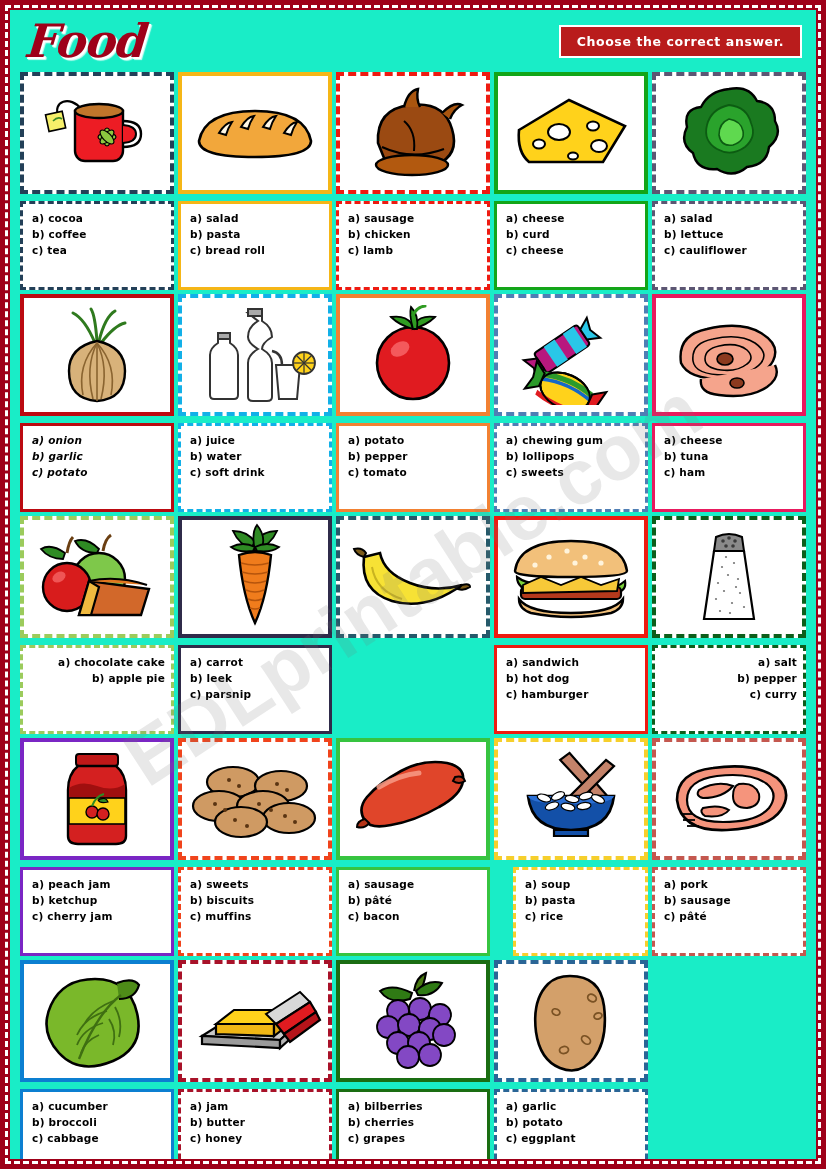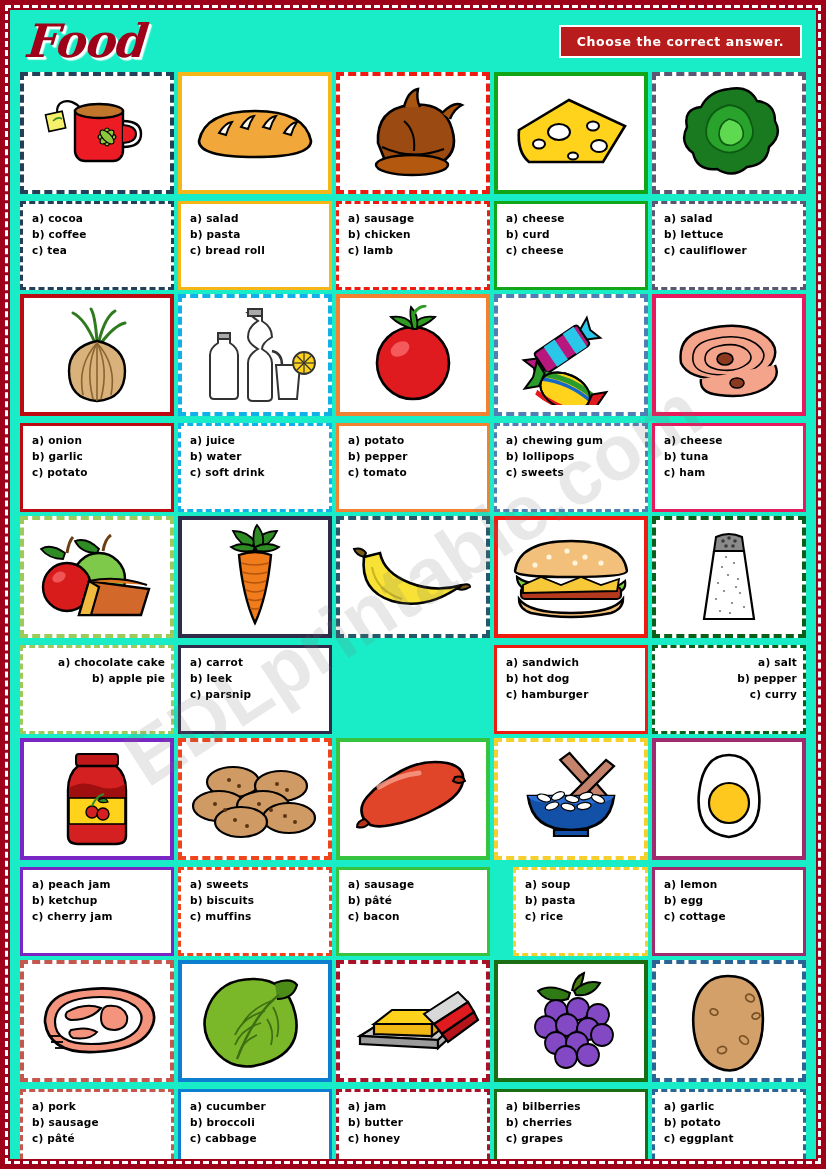--- a/index.html
+++ b/index.html
@@ -239,21 +239,21 @@
  <g stroke="#8a6430" stroke-width="1.6" fill="none">
   <path d="M52 40 q-12 24 -4 56"></path>
                   <path d="M52 40 q-20 22 -14 52"></path>
   <path d="M52 40 q12 24 4 56"></path>
                   <path d="M52 40 q20 22 14 52"></path>
   <path d="M52 40 v58"></path>
  </g>
               </svg>
             </span>
           </div>
-          <div class="opts" style="border: 3px solid rgb(187, 10, 17);">
+          <div class="opts" style="border: 3px solid rgb(187, 10, 17); font-style: italic;">
             <div class="opt">a) onion</div>
             <div class="opt">b) garlic</div>
             <div class="opt">c) potato</div>
           </div>
         </div>
         <div class="cell">
           <div class="pic" style="border: 4px dashed rgb(18, 176, 232);">
             <span>
               <svg width="126" height="104" viewBox="0 0 126 104">
  <g fill="#fff" stroke="#333" stroke-width="2">
@@ -577,35 +577,20 @@
               </svg>
             </span>
           </div>
           <div class="opts" style="border: 3px dashed rgb(246, 207, 44); margin-left: 19px;">
             <div class="opt">a) soup</div>
             <div class="opt">b) pasta</div>
             <div class="opt">c) rice</div>
           </div>
         </div>
         <div class="cell">
-          <div class="pic" style="border: 4px solid rgb(161, 42, 110);">
-            <span>
-              <svg width="96" height="104" viewBox="0 0 96 104">
- <path d="M48 8 q26 0 30 38 q4 40 -30 44 q-34 -4 -30 -44 q4 -38 30 -38 z" fill="#ffffff" stroke="#000" stroke-width="2.6"></path>
- <ellipse cx="48" cy="56" rx="20" ry="20" fill="#ffc81e" stroke="#000" stroke-width="2.2"></ellipse>
-              </svg>
-            </span>
-          </div>
-          <div class="opts" style="border: 3px solid rgb(161, 42, 110);">
-            <div class="opt">a) lemon</div>
-            <div class="opt">b) egg</div>
-            <div class="opt">c) cottage</div>
-          </div>
-        </div>
-        <div class="cell">
           <div class="pic" style="border: 4px dashed rgb(196, 88, 79);">
             <span>
               <svg width="128" height="86" viewBox="0 0 128 86">
  <path d="M12 44 q0 -28 36 -32 q42 -6 64 10 q16 14 4 32 q-12 18 -54 20 q-46 2 -50 -30 z" fill="#f5947c" stroke="#000" stroke-width="2.6"></path>
  <path d="M22 44 q0 -20 30 -24 q34 -4 50 8 q12 10 2 24 q-12 14 -46 14 q-36 0 -36 -22 z" fill="#fff" stroke="#000" stroke-width="2.2"></path>
  <path d="M34 34 q18 -10 34 -4 q-10 12 -30 12 q-8 -2 -4 -8 z" fill="#f5947c" stroke="#000" stroke-width="2"></path>
  <path d="M74 28 q16 -2 20 10 q2 12 -12 14 q-14 0 -14 -12 q0 -10 6 -12 z" fill="#f5947c" stroke="#000" stroke-width="2"></path>
  <path d="M38 52 q16 -4 26 2 q-6 8 -24 6 q-6 -4 -2 -8 z" fill="#f5947c" stroke="#000" stroke-width="2"></path>
  <g stroke="#000" stroke-width="1.8" fill="none">
                   <path d="M16 58 h12"></path>

